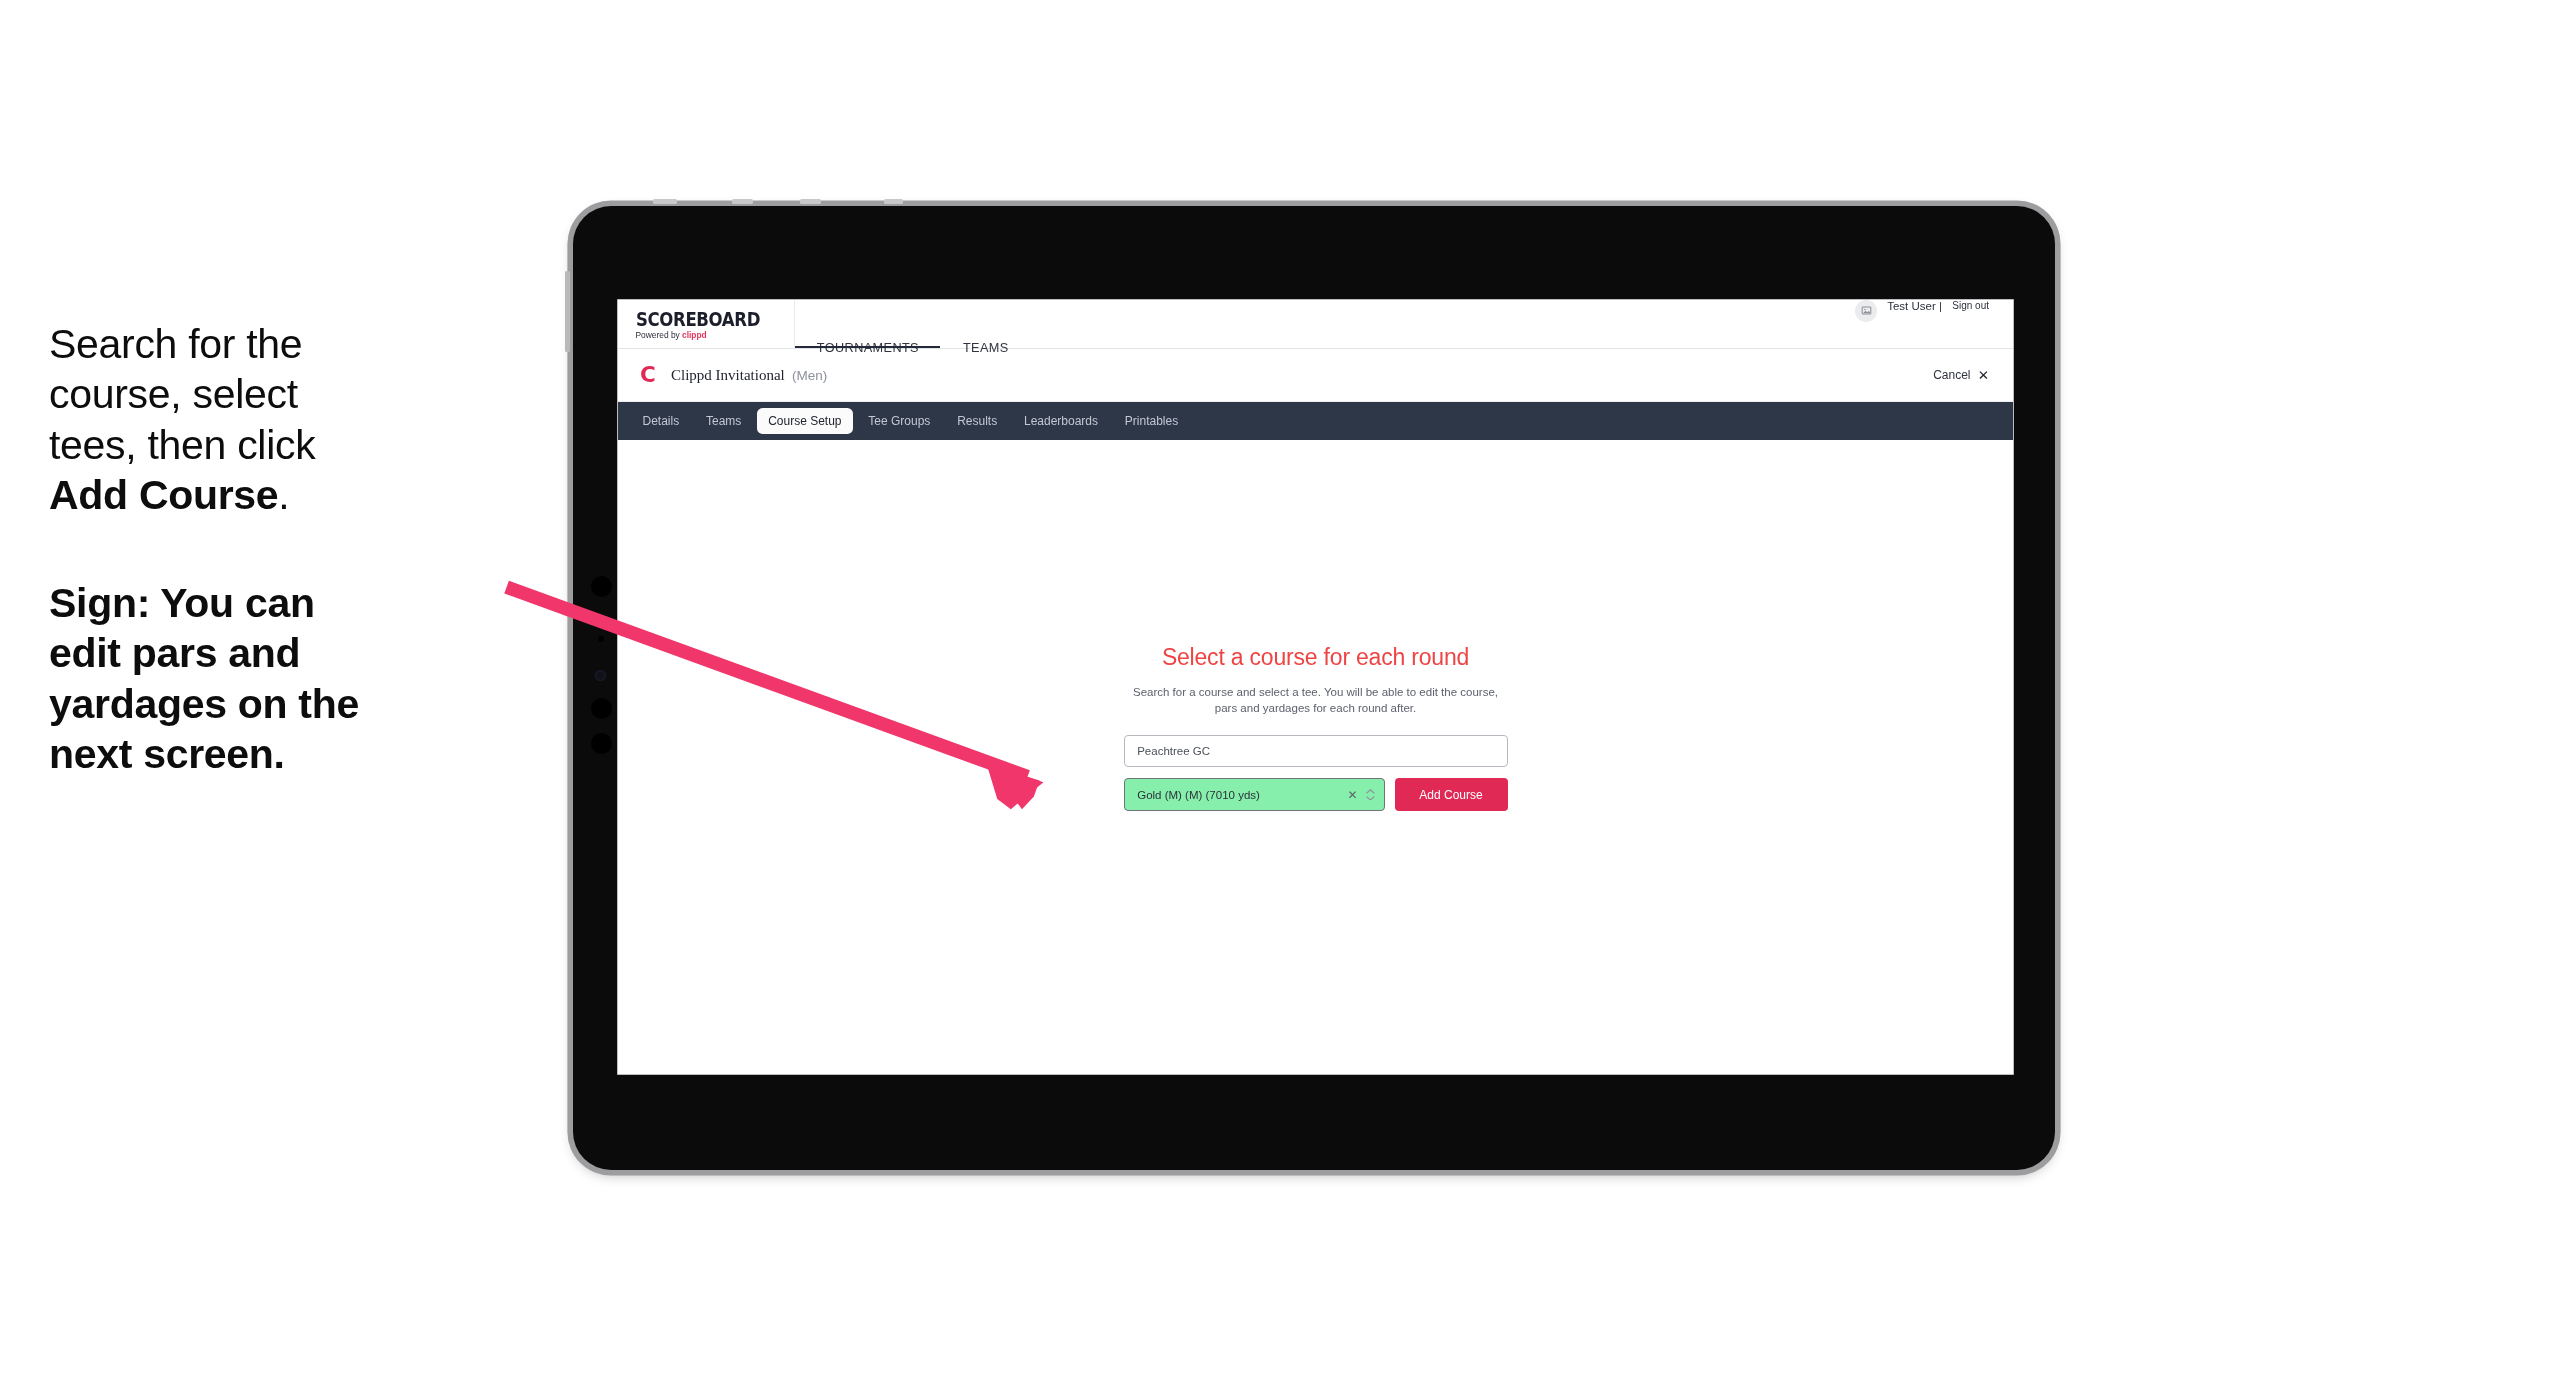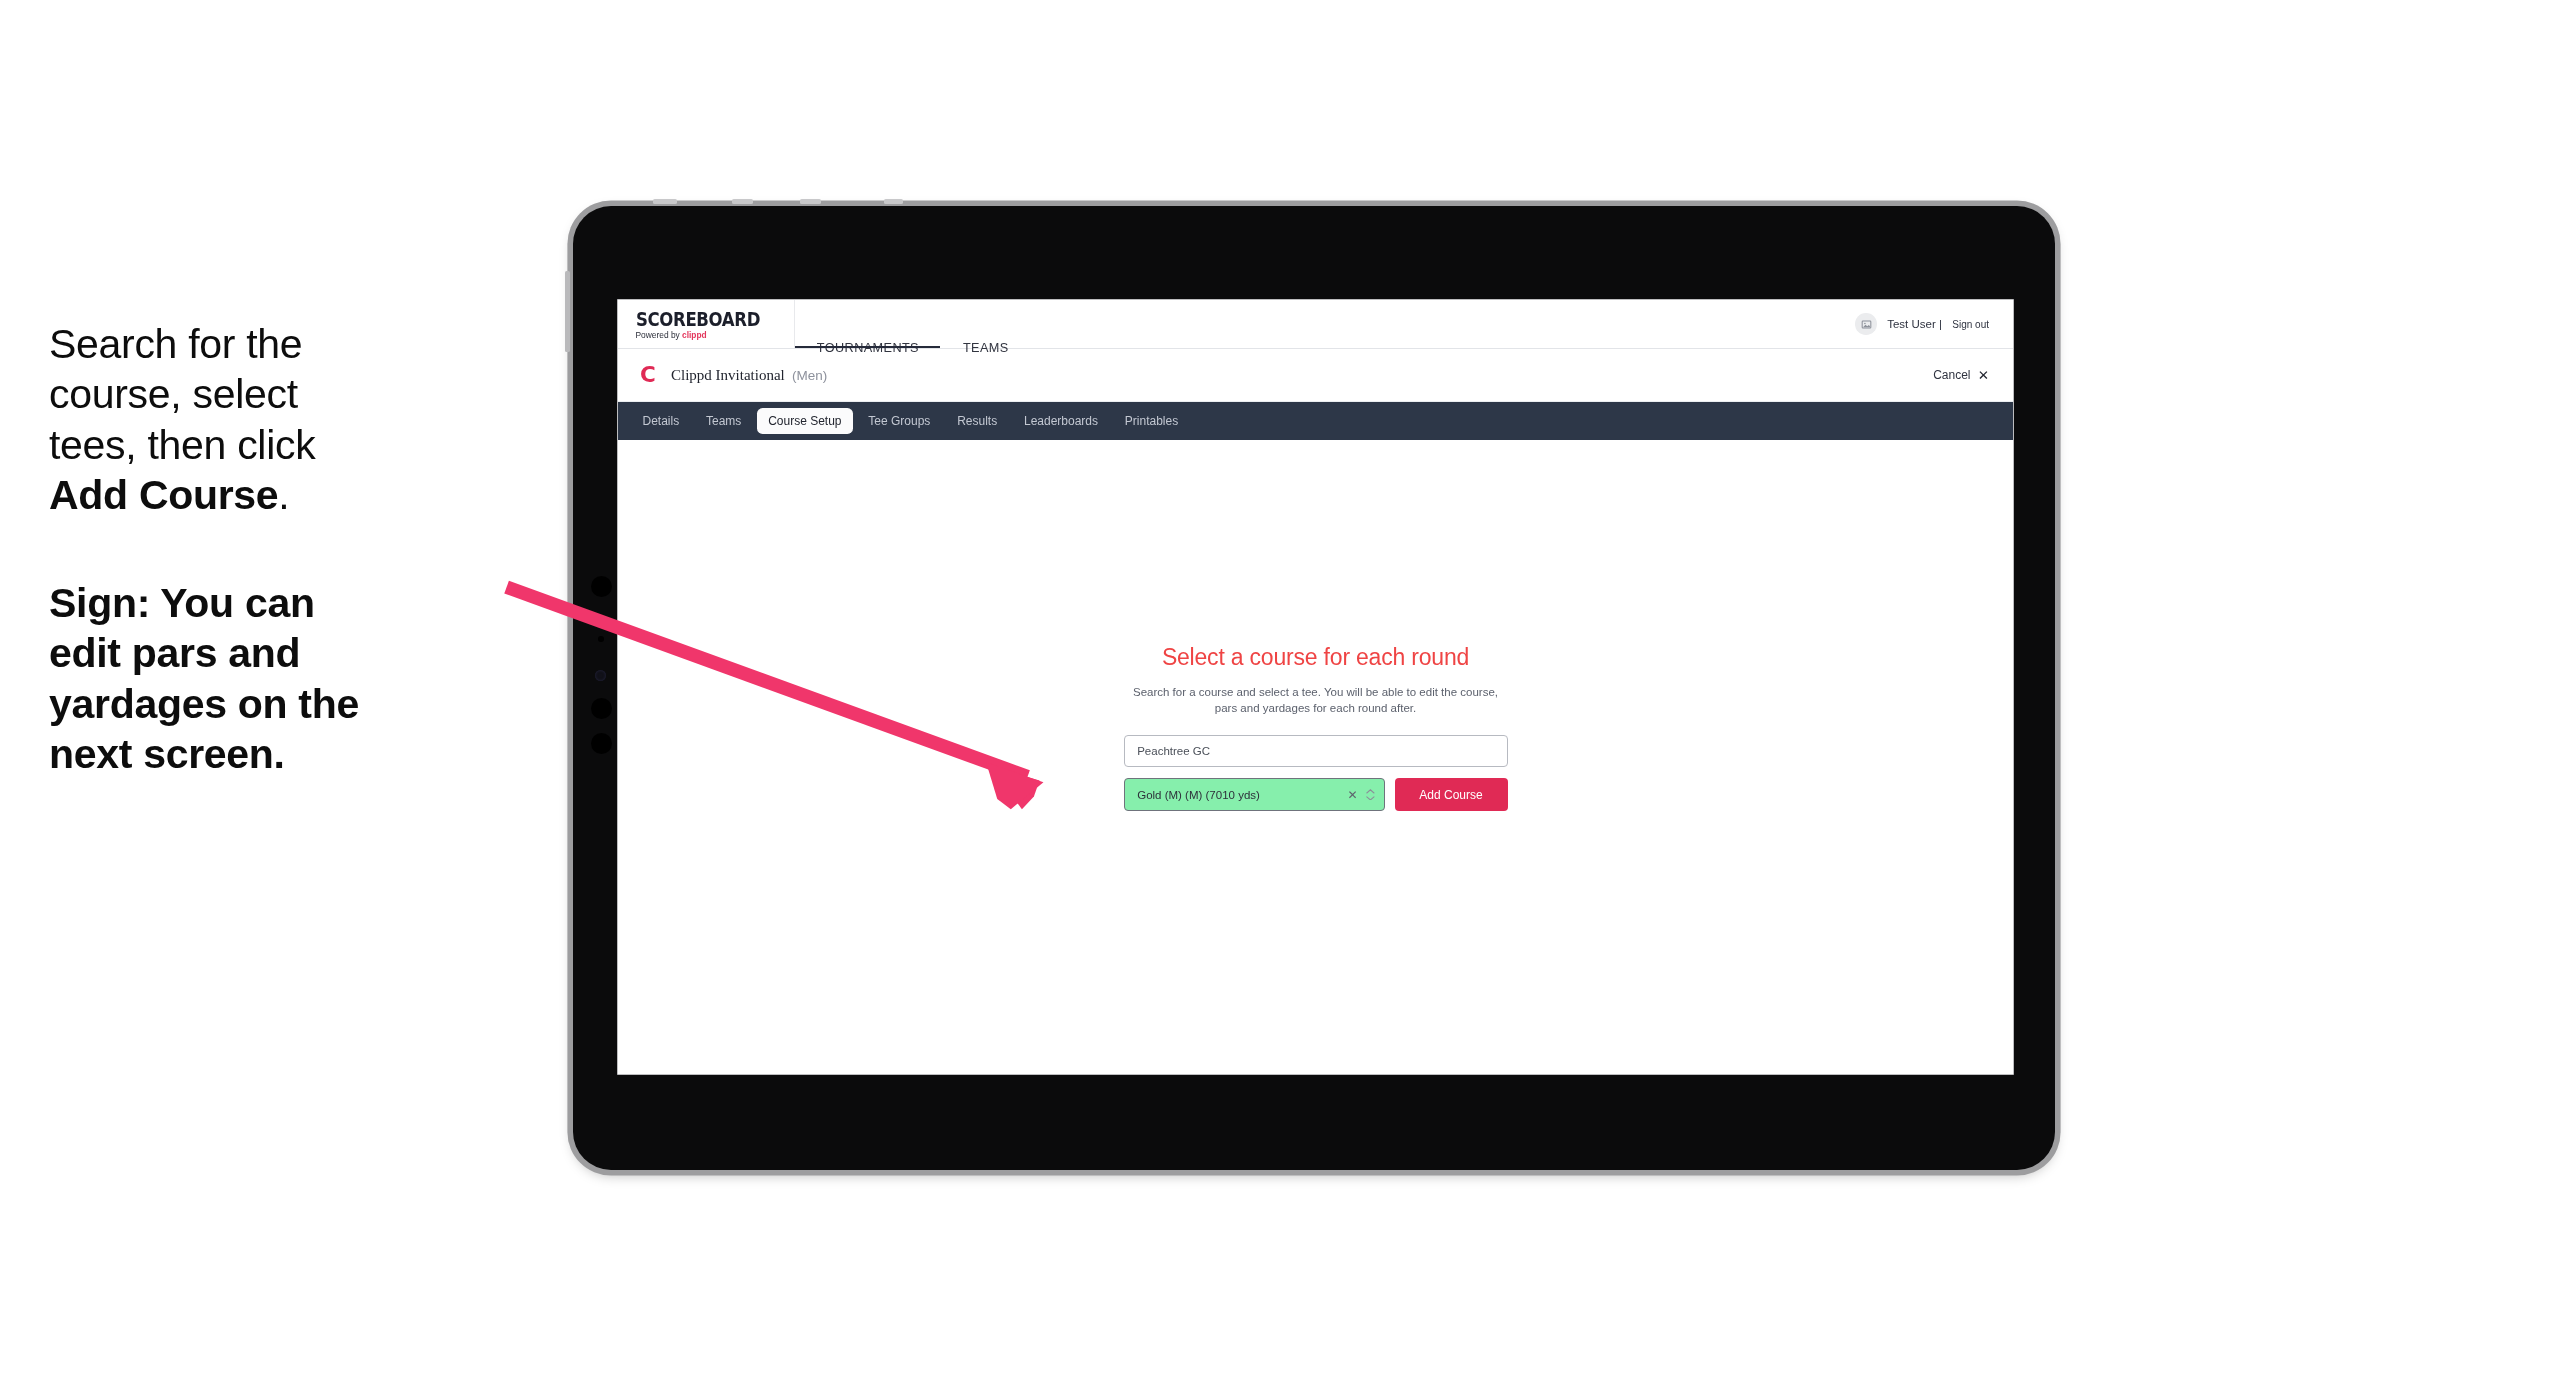--- a/index.html
+++ b/index.html
@@ -103,21 +103,21 @@
     position: relative;
     margin-top: 48px;
   }
   .nav-tab.active::after {
     content: ""; position: absolute; left: 0; right: 0; bottom: 0;
     height: 2.4px; background: #252a3a;
   }
 
   .appbar-right {
     margin-left: auto;
-    display: flex; align-items: center; gap: 10.4px;
+    display: flex; align-items: flex-start; gap: 10.4px;
     padding-right: 24px;
   }
   .avatar {
     width: 21.5px; height: 21.5px; border-radius: 50%;
     background: #ebecee;
     display: flex; align-items: center; justify-content: center;
   }
   .user-name { font-size: 11.5px; color: #2f3340; white-space: nowrap; }
   .sign-out { font-size: 10px; color: #2f3340; cursor: pointer; white-space: nowrap; }
 

